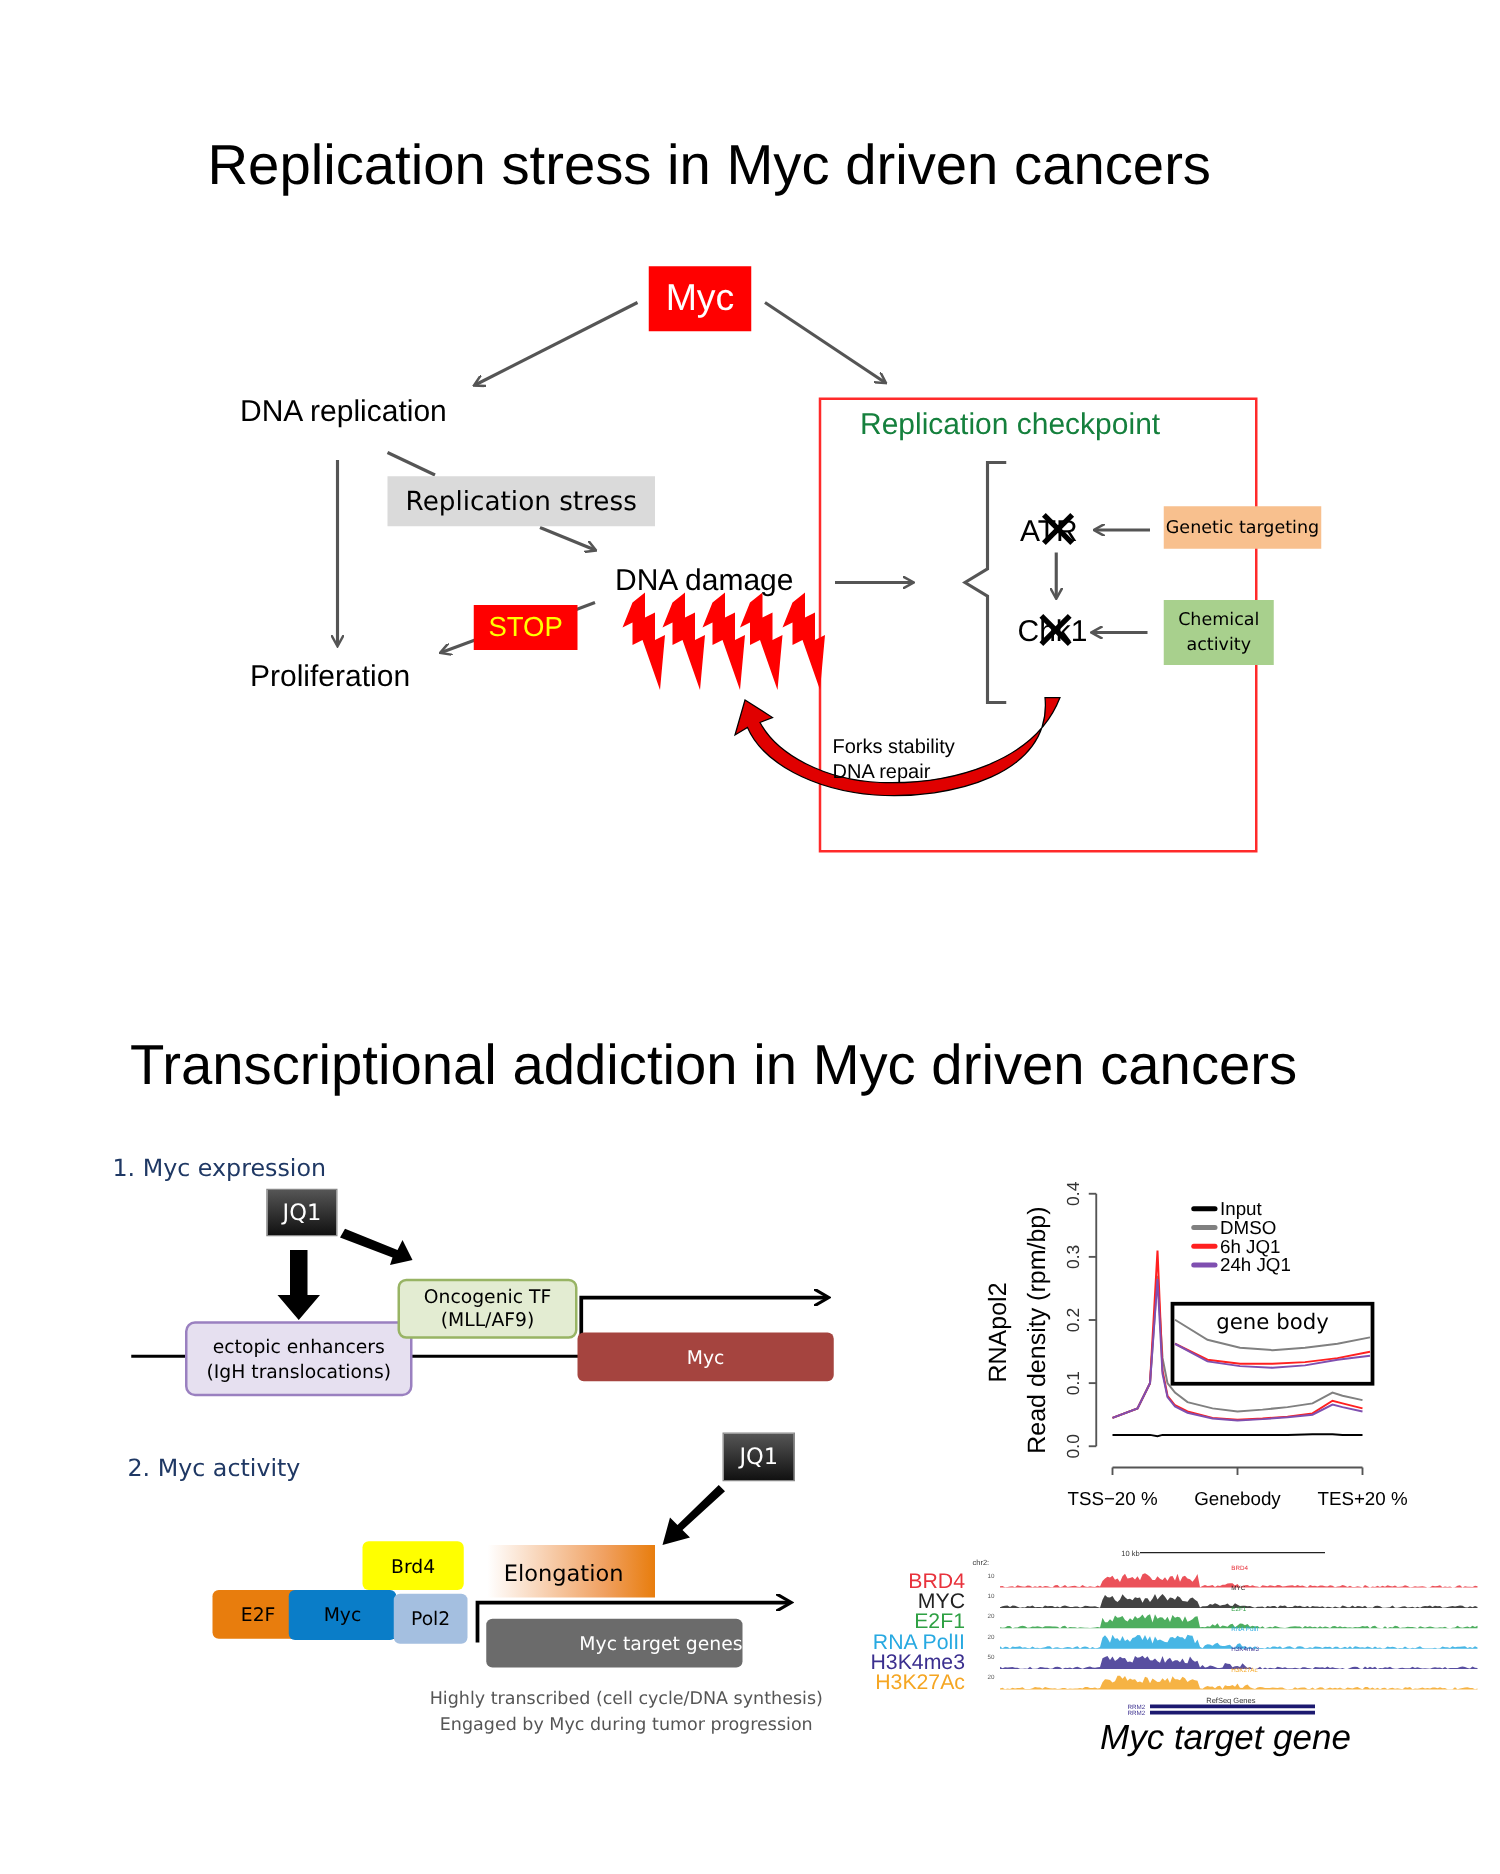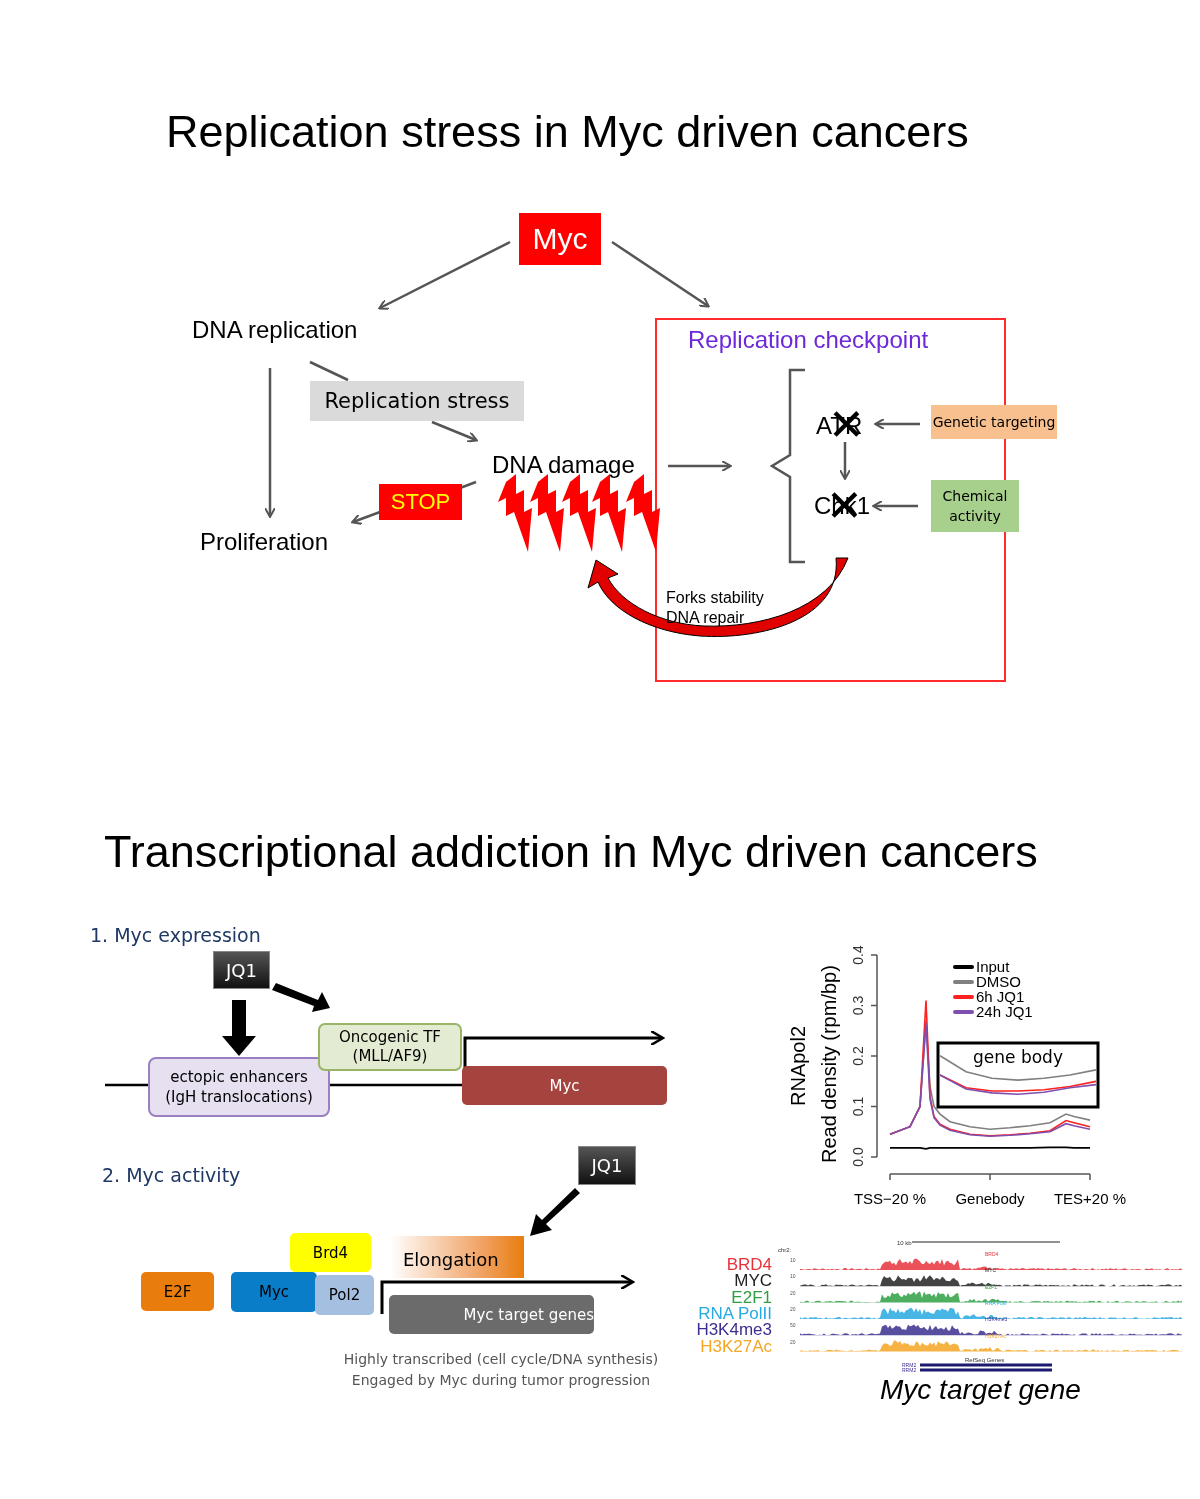--- a/index.html
+++ b/index.html
@@ -55,21 +55,21 @@
 </div>
 <div class="abs lbl" style="left:192px;top:316px;">DNA replication</div>
 <div class="box calibri" style="left:310px;top:381px;width:214px;height:40px;background:#dadada;font-size:21px;">
   <span>Replication stress</span>
 </div>
 <div class="abs lbl" style="left:492px;top:451px;">DNA damage</div>
 <div class="box" style="left:379px;top:484px;width:83px;height:36px;background:#ff0000;color:#ffff00;font-size:22px;">
   <span>STOP</span>
 </div>
 <div class="abs lbl" style="left:200px;top:528px;">Proliferation</div>
-<div class="abs" style="left:688px;top:326px;font-size:24px;color:#6d28d9;white-space:nowrap;">Replication checkpoint</div>
+<div class="abs" style="left:688px;top:326px;font-size:24px;color:#15803d;white-space:nowrap;">Replication checkpoint</div>
 
 <div class="abs" style="left:816px;top:412px;font-size:24px;">ATR</div>
 <div class="xmark" style="left:828px;top:403px;">✕</div>
 <div class="abs" style="left:814px;top:492px;font-size:24px;">Chk1</div>
 <div class="xmark" style="left:826px;top:484px;">✕</div>
 
 <div class="box calibri" style="left:931px;top:405px;width:126px;height:34px;background:#f8c08e;font-size:14px;">
   <span>Genetic targeting</span>
 </div>
 <div class="box calibri" style="left:931px;top:480px;width:88px;height:52px;background:#a8d08d;font-size:14px;padding:0 6px;line-height:20px;">
@@ -119,21 +119,21 @@
 <div class="box calibri" style="left:462px;top:1066px;width:205px;height:39px;background:#a5443f;color:#fff;border-radius:5px;font-size:15px;">
   <span>Myc</span>
 </div>
 
 <div class="box calibri" style="left:578px;top:1146px;width:58px;height:39px;background:linear-gradient(#555,#111);color:#fff;font-size:18px;border:1px solid #888;">
   <span>JQ1</span>
 </div>
 <div class="box calibri" style="left:290px;top:1233px;width:81px;height:39px;background:#ffff00;border-radius:5px;font-size:15px;">
   <span>Brd4</span>
 </div>
-<div class="box calibri" style="left:141px;top:1272px;width:73px;height:39px;background:#e87d0d;border-radius:5px;font-size:15px;">
+<div class="box calibri" style="left:170px;top:1272px;width:73px;height:39px;background:#e87d0d;border-radius:5px;font-size:15px;">
   <span>E2F</span>
 </div>
 <div class="box calibri" style="left:231px;top:1272px;width:86px;height:40px;background:#0a7dc8;border-radius:5px;font-size:15px;">
   <span>Myc</span>
 </div>
 <div class="box calibri" style="left:315px;top:1275px;width:59px;height:40px;background:#a4bfe0;border-radius:5px;font-size:15px;">
   <span>Pol2</span>
 </div>
 <div class="abs calibri" style="left:403px;top:1249px;font-size:18px;">Elongation</div>
 <div class="box calibri" style="left:389px;top:1295px;width:205px;height:39px;background:#6b6b6b;color:#fff;border-radius:5px;font-size:15px;justify-content:flex-end;">

